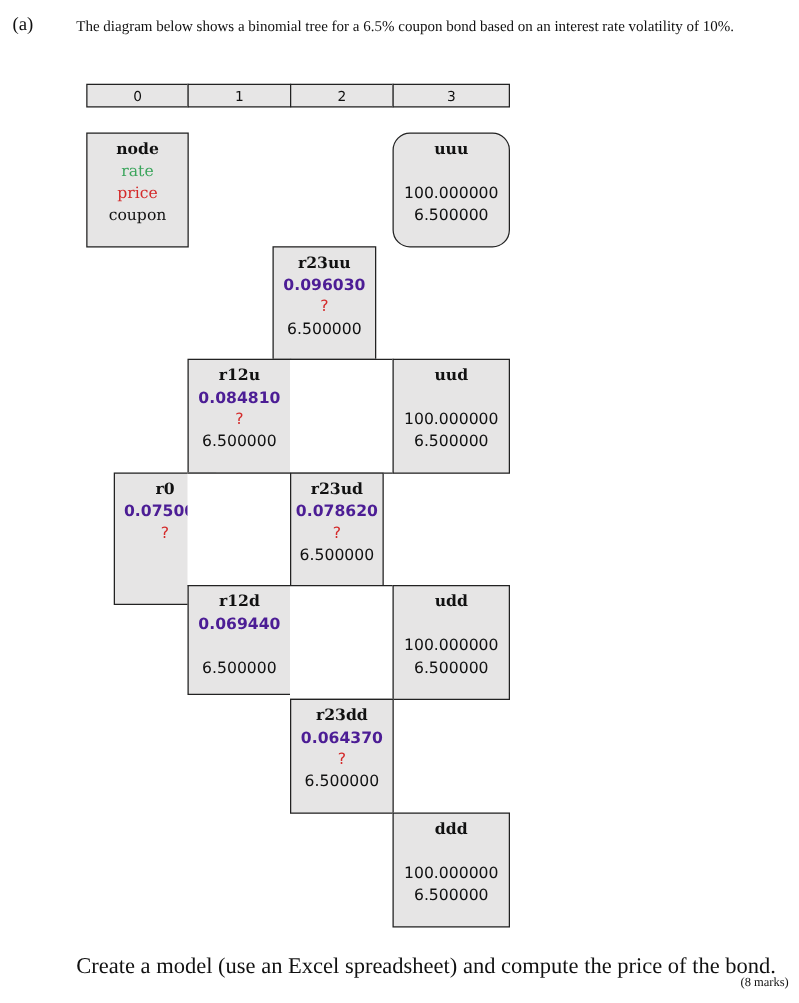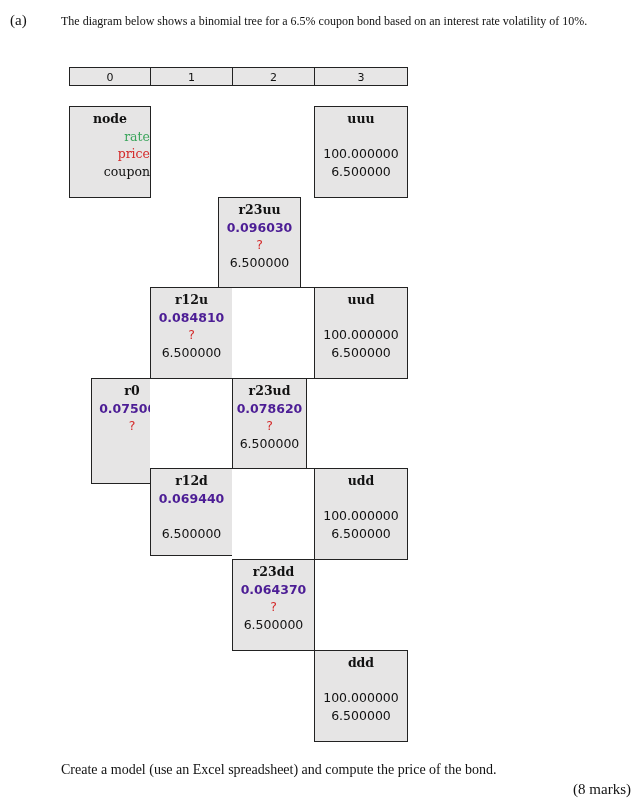--- a/index.html
+++ b/index.html
@@ -5,43 +5,43 @@
   html, body { margin: 0; padding: 0; background: #ffffff; }
   body { width: 639px; height: 802px; position: relative; overflow: hidden; font-family: "Liberation Serif", serif; color: #111; }
   .qlabel { position: absolute; left: 10px; top: 12px; font-size: 15px; }
   .intro { position: absolute; left: 61px; top: 12px; width: 575px; font-size: 12px; line-height: 19px; }
   .hdr { position: absolute; top: 67px; height: 19px; border: 1px solid #222; background: #e7e6e6; font-family: "DejaVu Sans", sans-serif; font-size: 11px; text-align: center; line-height: 19px; box-sizing: border-box; }
   .box { position: absolute; background: #e6e5e5; border: 1px solid #222; box-sizing: border-box; text-align: center; font-family: "DejaVu Sans", sans-serif; font-size: 12.5px; line-height: 17.5px; padding-top: 3px; }
   .box .lbl { font-family: "DejaVu Serif", serif; font-weight: bold; font-size: 12.5px; }
   .box .rate { color: #4c1d95; font-weight: bold; }
   .box .price { color: #d42a2a; }
   .box .blank { height: 17.5px; }
-  .box .serif { font-family: "DejaVu Serif", serif; text-align: right; }
-  .footer { position: absolute; left: 61px; top: 762px; font-size: 14px; }
-  .marks { position: absolute; right: 8px; top: 781px; font-size: 15px; }
+  .box .serif { font-family: "DejaVu Serif", serif; }
+  .footer { position: absolute; left: 61px; top: 762px; font-size: 18px; }
+  .marks { position: absolute; right: 8px; top: 781px; font-size: 10px; }
 </style>
 </head>
 <body>
 
 <div class="qlabel">(a)</div>
 <div class="intro">The diagram below shows a binomial tree for a 6.5% coupon bond based on an interest rate volatility of 10%.</div>
 
 <div class="hdr" style="left:69px;width:82px;">0</div>
 <div class="hdr" style="left:150px;width:83px;">1</div>
 <div class="hdr" style="left:232px;width:83px;">2</div>
 <div class="hdr" style="left:314px;width:94px;">3</div>
 
 <div class="box" style="left:69px;top:106px;width:82px;height:92px;">
   <div class="lbl">node</div>
   <div class="serif" style="color:#3ba55c;">rate</div>
   <div class="serif" style="color:#d42a2a;">price</div>
   <div class="serif">coupon</div>
 </div>
 
-<div class="box" style="left:314px;top:106px;width:94px;height:92px;">
+<div class="box" style="left:314px;top:106px;width:94px;height:92px;border-radius:14px;">
   <div class="lbl">uuu</div>
   <div class="blank"></div>
   <div>100.000000</div>
   <div>6.500000</div>
 </div>
 
 <div class="box" style="left:218px;top:197px;width:83px;height:91px;">
   <div class="lbl">r23uu</div>
   <div class="rate">0.096030</div>
   <div class="price">?</div>

